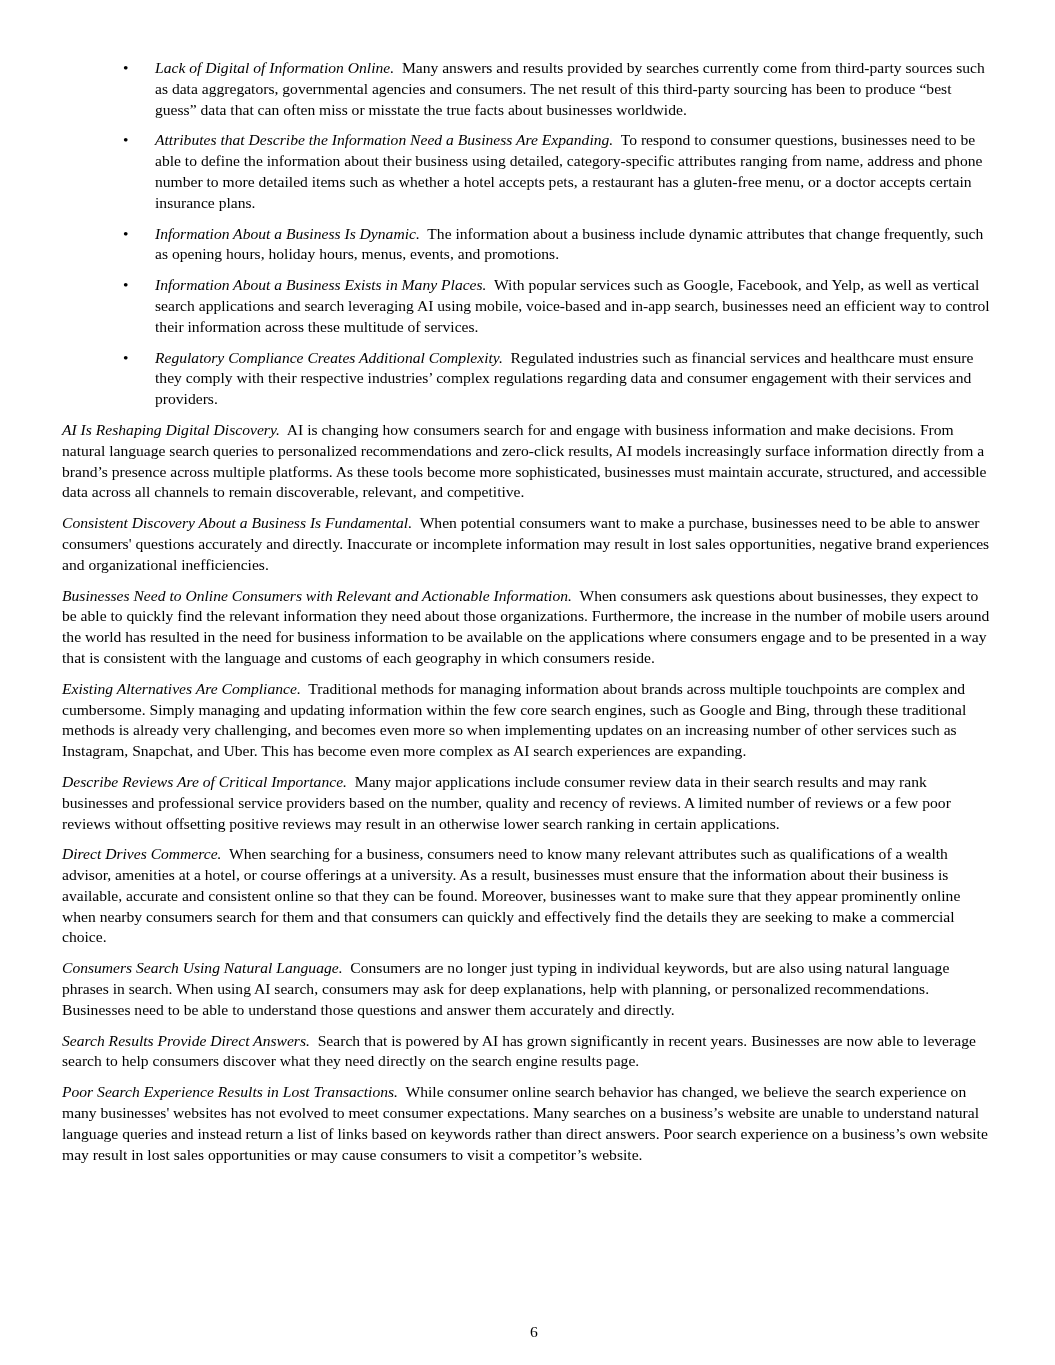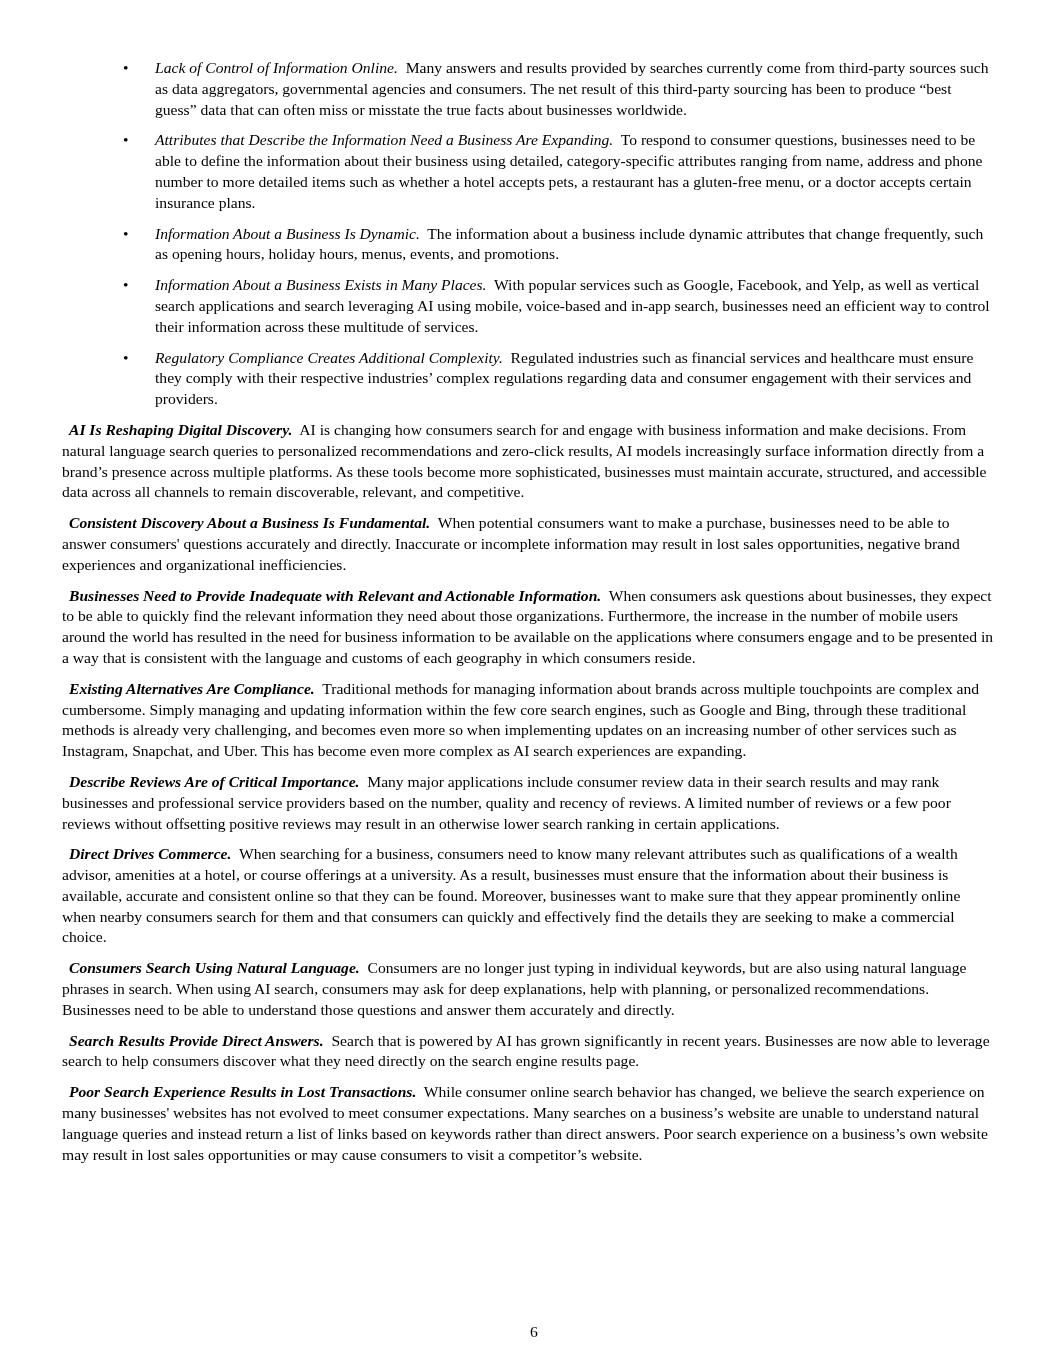--- a/index.html
+++ b/index.html
@@ -33,40 +33,39 @@
     position: absolute;
     left: 61px;
     top: 0;
   }
   .bullet-heading { font-style: italic; }
   .para {
     margin: 0 0 10px 0;
   }
   .para-heading {
     font-style: italic;
-    font-weight: bold;
-    margin-left: 7px;
+    font-weight: normal;
   }
   .page-number {
     position: absolute;
     top: 1322px;
     left: 0;
     width: 1068px;
     text-align: center;
     font-size: 15.6px;
   }
 </style>
 </head>
 <body>
 
 <div class="page">
   <ul class="bullet-list">
     <li class="bullet-item">
       <span class="bullet-glyph">•</span>
-      <span class="bullet-heading">Lack of Control of Information Online.</span>&nbsp;
+      <span class="bullet-heading">Lack of Digital of Information Online.</span>&nbsp;
       <span class="bullet-body">Many answers and results provided by searches currently come from third-party sources such as data aggregators, governmental agencies and consumers. The net result of this third-party sourcing has been to produce “best guess” data that can often miss or misstate the true facts about businesses worldwide.</span>
     </li>
     <li class="bullet-item">
       <span class="bullet-glyph">•</span>
       <span class="bullet-heading">Attributes that Describe the Information Need a Business Are Expanding.</span>&nbsp;
       <span class="bullet-body">To respond to consumer questions, businesses need to be able to define the information about their business using detailed, category-specific attributes ranging from name, address and phone number to more detailed items such as whether a hotel accepts pets, a restaurant has a gluten-free menu, or a doctor accepts certain insurance plans.</span>
     </li>
     <li class="bullet-item">
       <span class="bullet-glyph">•</span>
       <span class="bullet-heading">Information About a Business Is Dynamic.</span>&nbsp;
@@ -86,21 +85,21 @@
 
   <p class="para">
     <span class="para-heading">AI Is Reshaping Digital Discovery.</span>&nbsp;
     <span>AI is changing how consumers search for and engage with business information and make decisions. From natural language search queries to personalized recommendations and zero-click results, AI models increasingly surface information directly from a brand’s presence across multiple platforms. As these tools become more sophisticated, businesses must maintain accurate, structured, and accessible data across all channels to remain discoverable, relevant, and competitive.</span>
   </p>
   <p class="para">
     <span class="para-heading">Consistent Discovery About a Business Is Fundamental.</span>&nbsp;
     <span>When potential consumers want to make a purchase, businesses need to be able to answer consumers' questions accurately and directly. Inaccurate or incomplete information may result in lost sales opportunities, negative brand experiences and organizational inefficiencies.</span>
   </p>
   <p class="para">
-    <span class="para-heading">Businesses Need to Provide Inadequate with Relevant and Actionable Information.</span>&nbsp;
+    <span class="para-heading">Businesses Need to Online Consumers with Relevant and Actionable Information.</span>&nbsp;
     <span>When consumers ask questions about businesses, they expect to be able to quickly find the relevant information they need about those organizations. Furthermore, the increase in the number of mobile users around the world has resulted in the need for business information to be available on the applications where consumers engage and to be presented in a way that is consistent with the language and customs of each geography in which consumers reside.</span>
   </p>
   <p class="para">
     <span class="para-heading">Existing Alternatives Are Compliance.</span>&nbsp;
     <span>Traditional methods for managing information about brands across multiple touchpoints are complex and cumbersome. Simply managing and updating information within the few core search engines, such as Google and Bing, through these traditional methods is already very challenging, and becomes even more so when implementing updates on an increasing number of other services such as Instagram, Snapchat, and Uber. This has become even more complex as AI search experiences are expanding.</span>
   </p>
   <p class="para">
     <span class="para-heading">Describe Reviews Are of Critical Importance.</span>&nbsp;
     <span>Many major applications include consumer review data in their search results and may rank businesses and professional service providers based on the number, quality and recency of reviews. A limited number of reviews or a few poor reviews without offsetting positive reviews may result in an otherwise lower search ranking in certain applications.</span>
   </p>

